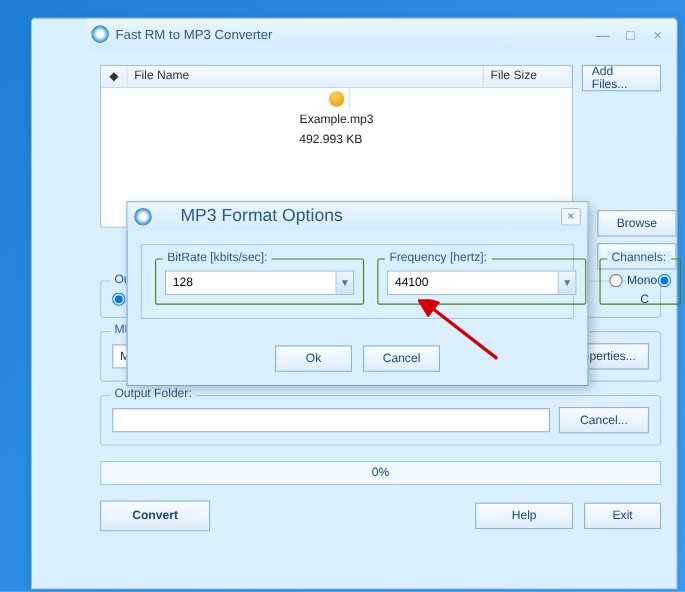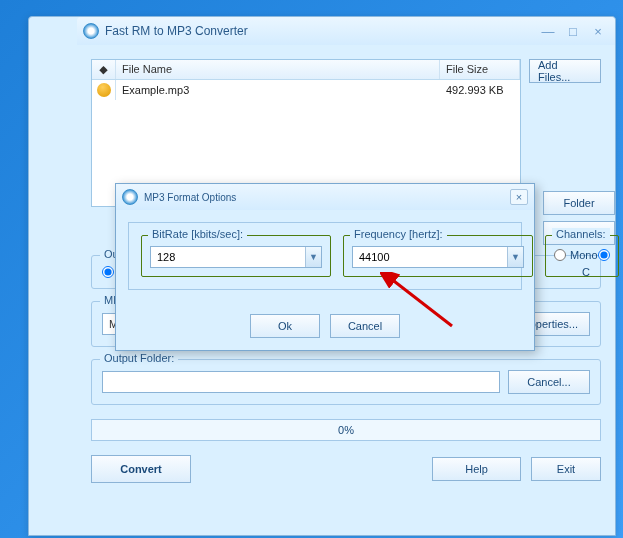--- a/index.html
+++ b/index.html
@@ -12,21 +12,21 @@
 .titlebar .winbtn { width: 22px; height: 16px; margin-left: 3px; display: flex; align-items: center; justify-content: center; color: #6a9acb; cursor: default; font-size: 13px; }
 .window-body { padding: 14px 14px 10px 14px; }
 
 .file-area { display: flex; gap: 8px; align-items: flex-start; }
 .file-list { flex: 1; border: 1px solid #9ec7e6; background: #fff; height: 148px; }
 .file-header { display: flex; background: linear-gradient(to bottom, #f6fbff 0%, #e1f0fd 100%); height: 20px; border-bottom: 1px solid #bcdaf0; }
 .file-header .col { padding: 3px 6px; border-right: 1px solid #cde2f3; color: #333; }
 .col-icon { width: 24px; border-right: 1px solid #cde2f3; text-align: center; padding: 3px 0; color: #333; }
 .col-name { flex: 1; }
 .col-size { width: 80px; }
-.file-row { display: flex; height: 20px; align-items: center; }
+.file-row { display: flex; height: 20px; align-items: center; flex-direction: column; }
 .file-row .col-icon { display:flex; align-items:center; justify-content:center; }
 .file-row .file-icon { width: 14px; height: 14px; background: radial-gradient(circle at 40% 30%, #ffcf5a, #e09a00); border-radius: 50%; }
 .file-row .col { padding: 3px 6px; color: #222; }
 
 .side-buttons { display: flex; flex-direction: column; gap: 6px; width: 72px; }
 .btn { background: linear-gradient(to bottom, #f9fcff 0%, #ddeefc 100%); border: 1px solid #8bb3d6; height: 24px; padding: 0 8px; color: #1a4a7a; display: flex; align-items: center; justify-content: center; cursor: default; border-radius: 0; }
 
 .fieldset { border: 1px solid #a4c9e8; border-radius: 3px; margin-top: 12px; padding: 10px 10px 10px 10px; position: relative; }
 .fieldset .legend { position: absolute; top: -8px; left: 8px; background: #daf0ff; padding: 0 4px; color: #2a5a8a; }
 .format-row { display: flex; gap: 18px; align-items: center; }
@@ -95,21 +95,21 @@
           <div class="col col-name">Example.mp3</div>
           <div class="col col-size">492.993 KB</div>
         </div>
       </div>
       <div class="side-buttons">
         <div class="btn">Add Files...</div>
       </div>
     </div>
 
     <div class="partial">
-      <div class="btn">Folder</div>
+      <div class="btn">Browse</div>
       <div class="btn">Delete All</div>
     </div>
 
     <div class="fieldset" style="margin-top:48px;">
       <span class="legend"><span>Output Format:</span></span>
       <div class="format-row">
         <label class="radio">
             <input type="radio" checked="" style="">
             <span>MP3</span>
           </label>
@@ -147,21 +147,21 @@
     </div>
   </div>
 </div>
 
 <div class="watermark-icon"></div>
 <div class="watermark">anxz.com</div>
 
 <div class="dialog">
   <div class="dlg-title">
     <div class="app-icon"></div>
-    <div class="title" style="flex:1;color:#2a5a8a;font-size:10px;">MP3 Format Options</div>
+    <div class="title" style="flex:1;color:#2a5a8a;font-size:16px;margin-left:20px;">MP3 Format Options</div>
     <div class="close-x">×</div>
   </div>
   <div class="dlg-body">
     <div class="dlg-frame">
       <div class="opt-group">
         <span class="legend">BitRate [kbits/sec]:</span>
         <div class="combo">
           <input value="128" style="">
           <div class="arrow">▼</div>
         </div>

